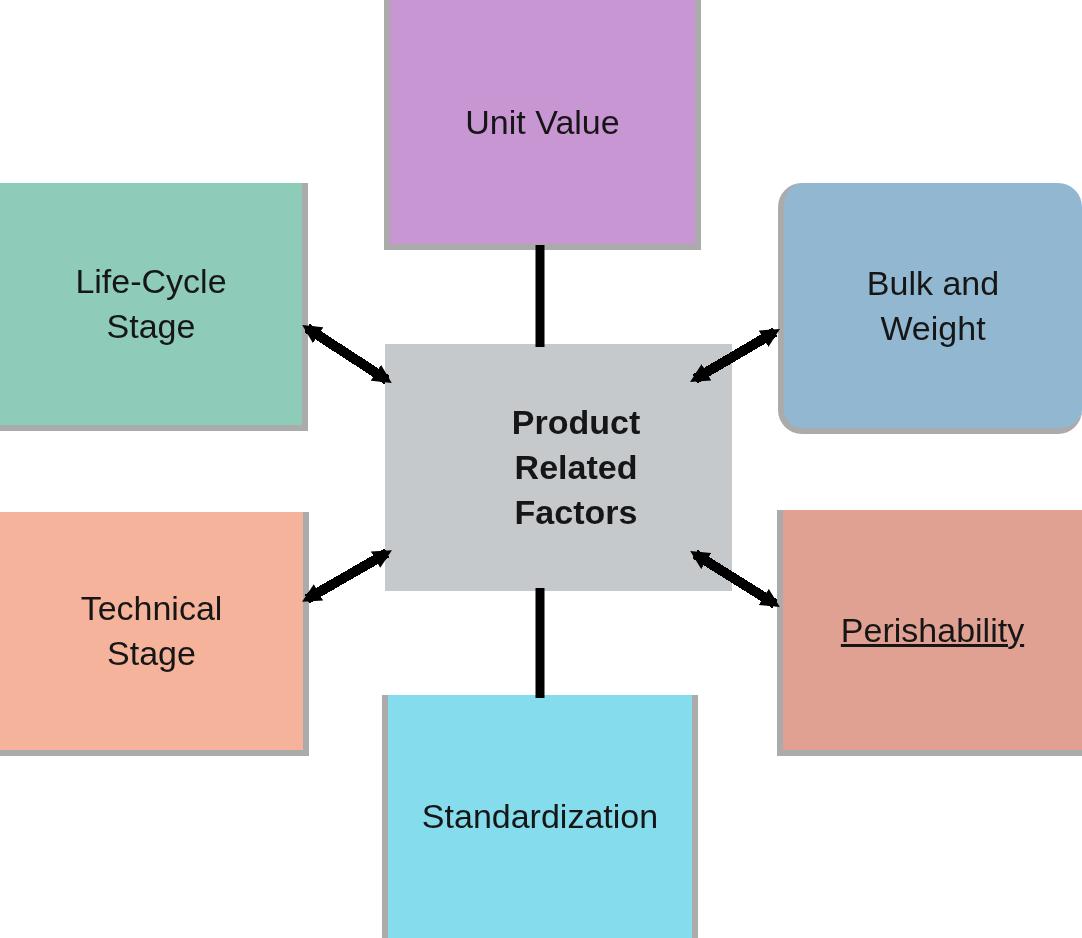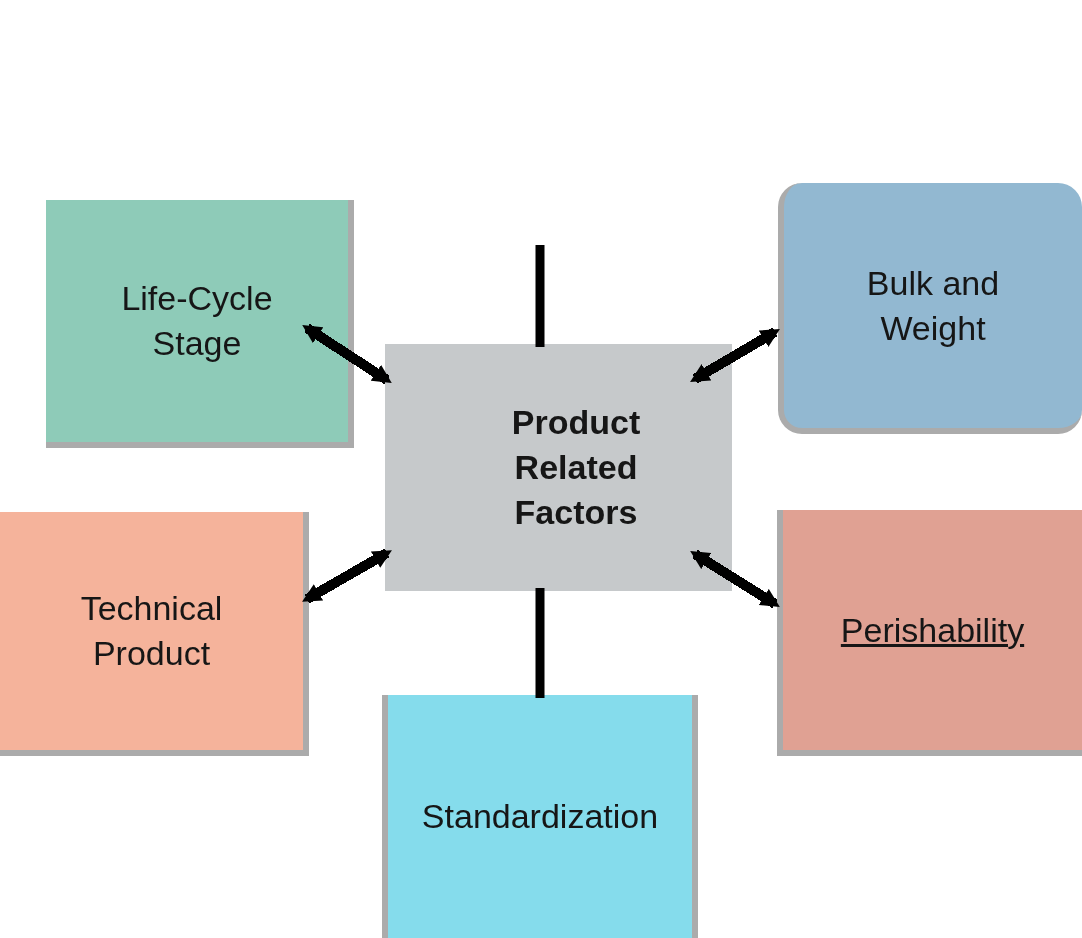--- a/index.html
+++ b/index.html
@@ -23,21 +23,21 @@
     white-space: pre-line;
     box-sizing: content-box;
     z-index: 1;
   }
   .shadowed {
     border: 6px solid #ababab;
     border-top: 0;
   }
   
   .n-unit-value       { left: 384px; top: 0;     width: 305px; height: 244px; }
-  .n-life-cycle-stage { left: 0;     top: 200px; width: 302px; height: 242px; border-left: 0; margin-left: 46px; }
+  .n-life-cycle-stage { left: 0;     top: 183px; width: 302px; height: 242px; border-left: 0; }
   .n-bulk-and-weight  { left: 778px; top: 183px; width: 298px; height: 245px; border-right: 0; border-radius: 24px; }
   .n-technical-nature { left: 0;     top: 512px; width: 303px; height: 238px; border-left: 0; }
   .n-perishability    { left: 777px; top: 510px; width: 299px; height: 240px; border-right: 0; }
   .n-standardization  { left: 382px; top: 695px; width: 304px; height: 243px; border-bottom: 0; }
   .n-center {
     left: 385px; top: 344px; width: 312px; height: 247px;
     font-weight: bold;
     z-index: 0;
   }
   .connectors {
@@ -65,27 +65,28 @@
     <line x1="307" y1="328" x2="387" y2="380" stroke="#000000" stroke-width="10" shape-rendering="crispEdges" marker-start="url(#arrow)" marker-end="url(#arrow)"></line>
     <line x1="775" y1="332" x2="695" y2="379" stroke="#000000" stroke-width="10" shape-rendering="crispEdges" marker-start="url(#arrow)" marker-end="url(#arrow)"></line>
     <line x1="307" y1="599" x2="387" y2="553" stroke="#000000" stroke-width="10" shape-rendering="crispEdges" marker-start="url(#arrow)" marker-end="url(#arrow)"></line>
     <line x1="775" y1="604" x2="695" y2="554" stroke="#000000" stroke-width="10" shape-rendering="crispEdges" marker-start="url(#arrow)" marker-end="url(#arrow)"></line>
   </svg>
 
   <div class="node n-center" style="background-color: rgb(198, 201, 203); padding-left: 35px;">Product
 Related
 Factors</div>
 
+  <div class="node shadowed n-unit-value" style="background-color: rgb(199, 150, 211);">Unit Value</div>
 
   <div class="node shadowed n-life-cycle-stage" style="background-color: rgb(142, 203, 184);">Life-Cycle
 Stage</div>
 
   <div class="node shadowed n-bulk-and-weight" style="background-color: rgb(146, 184, 209);">Bulk and
 Weight</div>
 
   <div class="node shadowed n-technical-nature" style="background-color: rgb(245, 179, 155);">Technical
-Product</div>
+Stage</div>
 
   <div class="node shadowed n-perishability" style="background-color: rgb(224, 161, 147); text-decoration: underline;">Perishability</div>
 
   <div class="node shadowed n-standardization" style="background-color: rgb(133, 220, 236);">Standardization</div>
 
 </div>
 
 </body></html>

